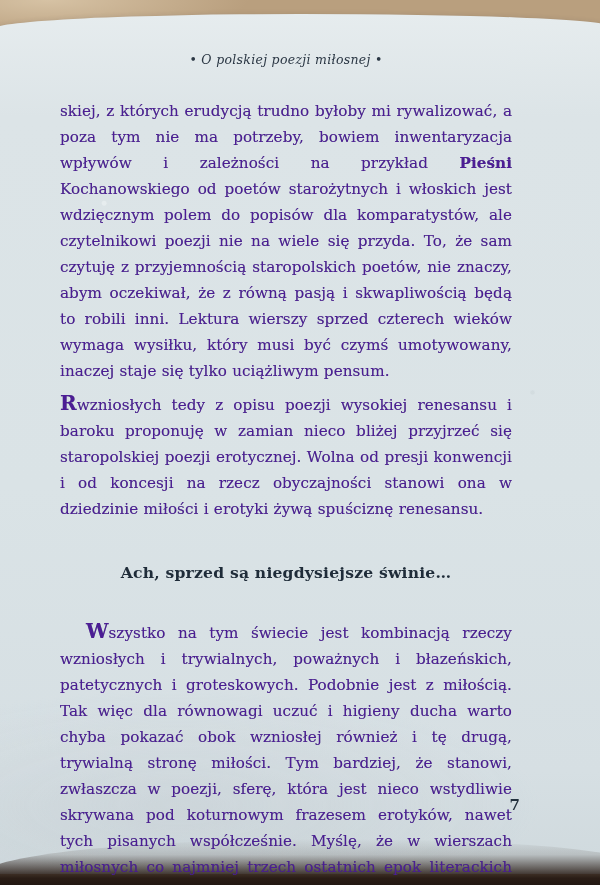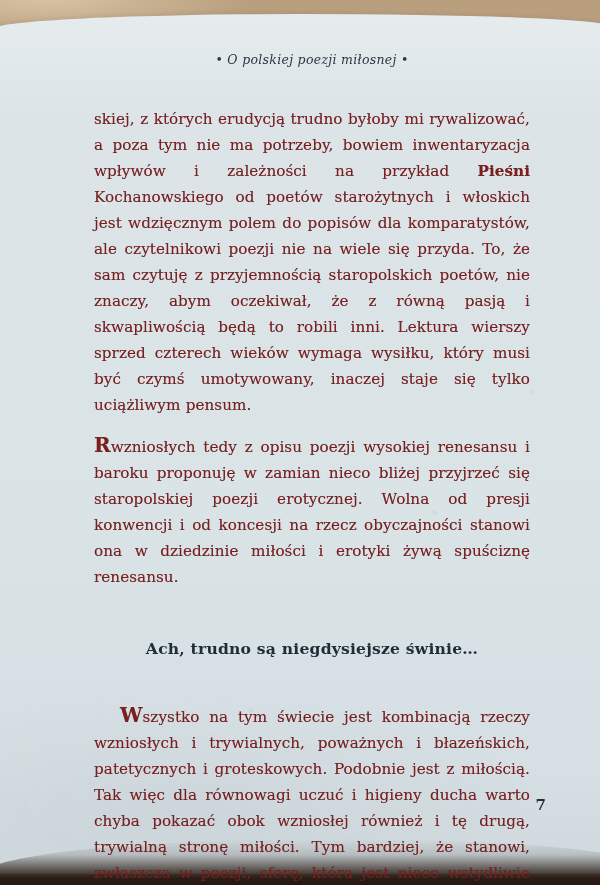--- a/index.html
+++ b/index.html
@@ -70,21 +70,21 @@
     width: 650px;
     height: 56px;
     background: linear-gradient(180deg, rgba(40,30,25,0) 0%, rgba(48,34,26,0.15) 28%, #2a1d16 70%, #18100c 100%);
     border-top-left-radius: 58% 40px;
     border-top-right-radius: 50% 26px;
   }
 
   
   .content {
     position: absolute;
-    left: 78px;
+    left: 52px;
     top: 0;
     width: 468px;
     height: 885px;
     color: #23303c;
   }
 
   .running-head {
     position: absolute;
     top: 52px;
     left: 0;
@@ -98,28 +98,28 @@
   }
 
   .body-text {
     position: absolute;
     top: 90px;
     left: 0;
     width: 468px;
   }
 
   p.para {
-    margin: 16px;
+    margin: 8px;
     text-align: justify;
     text-align-last: left;
     font-size: 15.2px;
     line-height: 26px;
     letter-spacing: .05px;
     word-spacing: .4px;
-    color: #7f1d1d;
+    color: #4c1d95;
     text-shadow: 0 0 .4px rgba(34,48,61,.45);
   }
 
   p.para + p.para {
     text-indent: 0;
   }
 
   .dropcap {
     font-size: 20px;
     font-weight: 700;
@@ -175,21 +175,21 @@
     <div class="running-head">• O polskiej poezji miłosnej •</div>
 
     <div class="body-text">
 
       <p class="para"><span>skiej, z których erudycją trudno byłoby mi rywalizować, a poza tym nie ma potrzeby, bowiem inwentaryzacja wpływów i zależności na przykład </span><b class="bold">Pieśni</b><span> Kochanowskiego od poetów starożytnych i włoskich jest wdzięcznym polem do popisów dla komparatystów, ale czytelnikowi poezji nie na wiele się przyda. To, że sam czytuję z przyjemnością staropolskich poetów, nie znaczy, abym oczekiwał, że z równą pasją i skwapliwością będą to robili inni. Lektura wierszy sprzed czterech wieków wymaga wysiłku, który musi być czymś umotywowany, inaczej staje się tylko uciążliwym pensum.</span></p>
 
       <p class="para"><span class="dropcap">R</span><span>wzniosłych tedy z opisu poezji wysokiej renesansu i baroku proponuję w zamian nieco bliżej przyjrzeć się staropolskiej poezji erotycznej. Wolna od presji konwencji i od koncesji na rzecz obyczajności stanowi ona w dziedzinie miłości i erotyki żywą spuściznę renesansu.</span></p>
 
       <div class="spacer-before-heading"></div>
 
-      <h2 class="section-heading">Ach,  trudno są niegdysiejsze świnie…</h2>
+      <h2 class="section-heading">Ach,  sprzed są niegdysiejsze świnie…</h2>
 
       <div class="spacer-after-heading"></div>
 
       <p class="para para-indent"><span class="dropcap">W</span><span>szystko na tym świecie jest kombinacją rzeczy wzniosłych i trywialnych, poważnych i błazeńskich, patetycznych i groteskowych. Podobnie jest z miłością. Tak więc dla równowagi uczuć i higieny ducha warto chyba pokazać obok wzniosłej również i tę drugą, trywialną stronę miłości. Tym bardziej, że stanowi, zwłaszcza w poezji, sferę, która jest nieco wstydliwie skrywana pod koturnowym frazesem erotyków, nawet tych pisanych współcześnie. Myślę, że w wierszach miłosnych co najmniej trzech ostatnich epok literackich króluje teatralny frazes, psychologiczny fałsz, sztubackie lub pensjonarskie naiwności — zależnie od płci poety — bo całe lata</span></p>
 
     </div>
 
     <div class="folio">7</div>
 
   </div>

